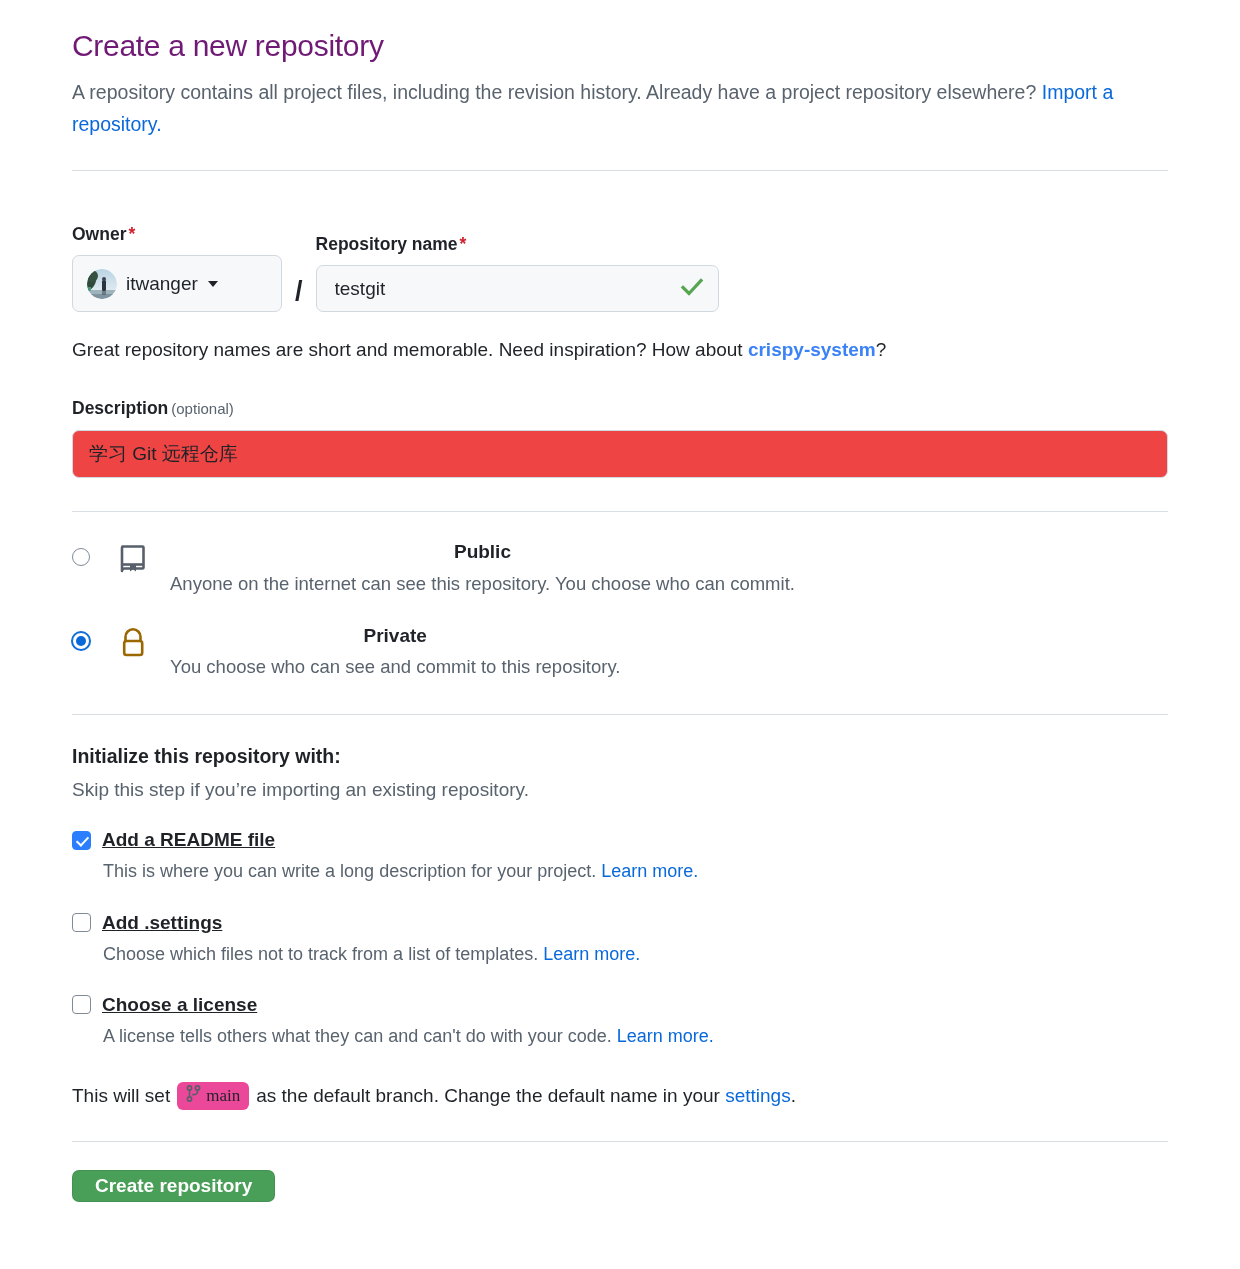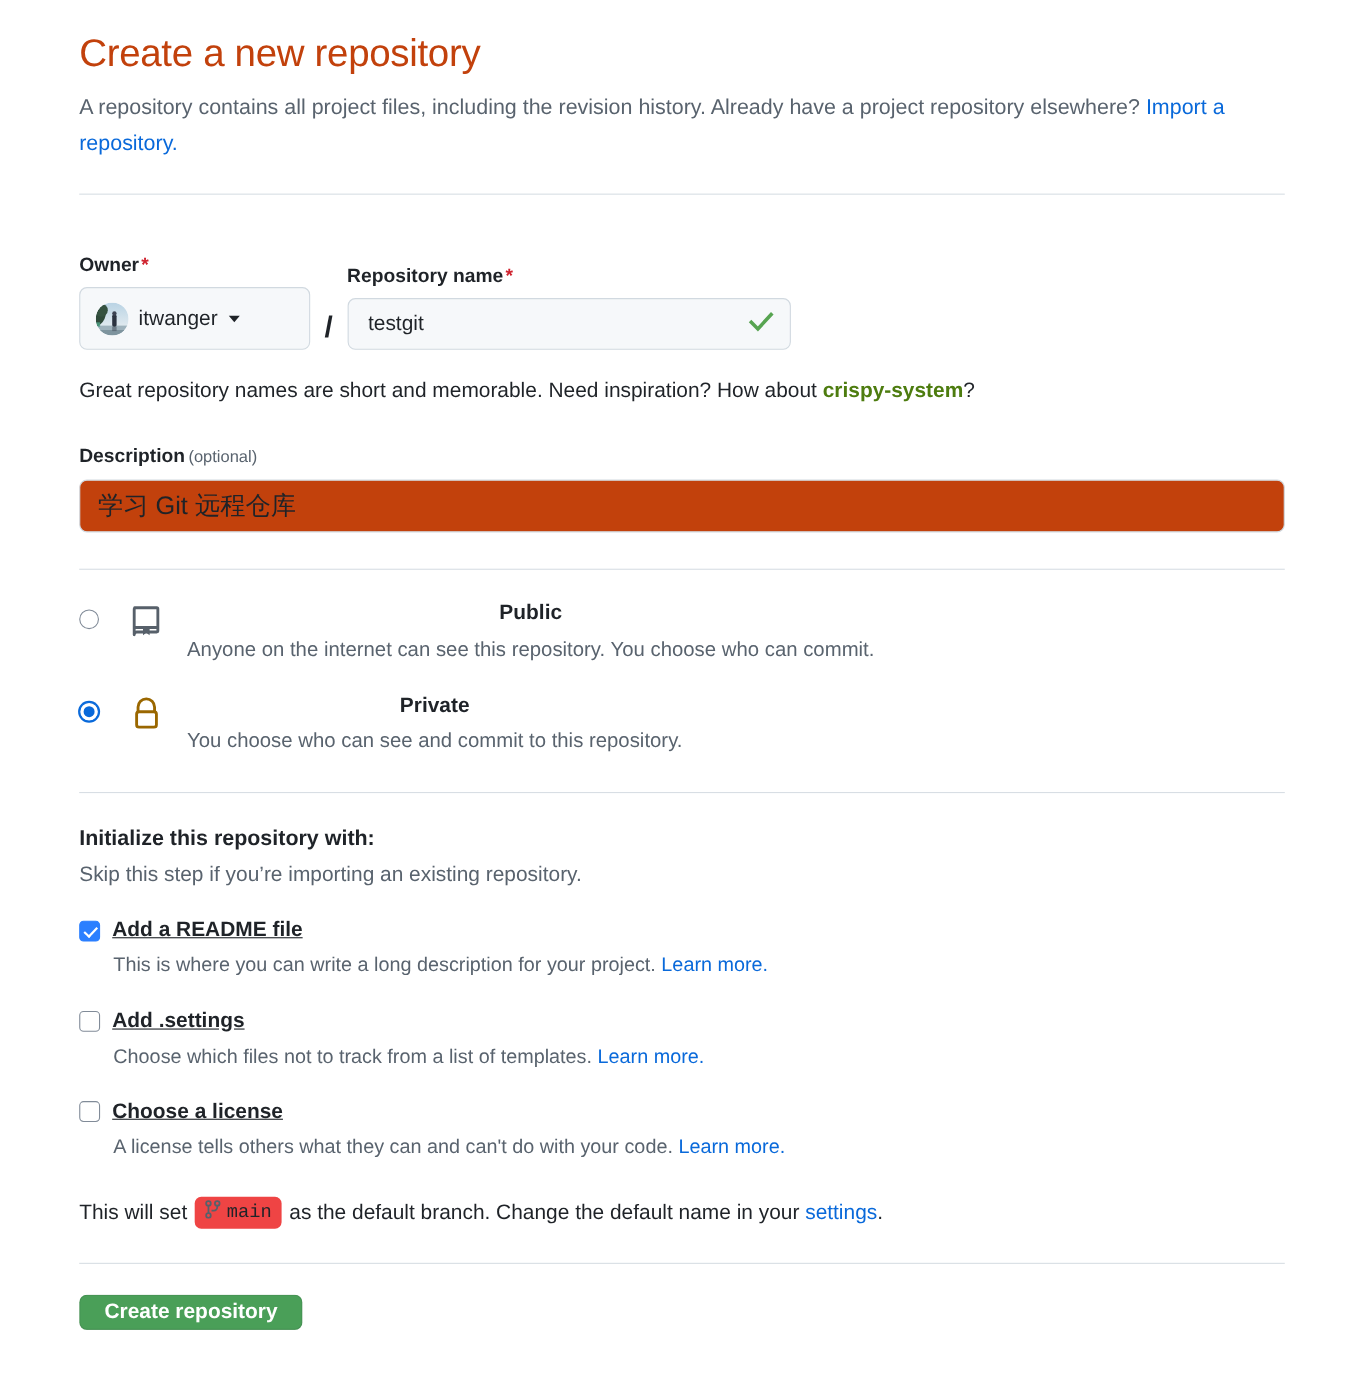--- a/index.html
+++ b/index.html
@@ -15,27 +15,27 @@
     color: #1f2328;
     -webkit-font-smoothing: antialiased;
   }
   .page {
     width: 1240px;
     padding: 0 72px;
   }
 
   
   .page-title {
-    font-size: 35px;
+    font-size: 30px;
     font-weight: 400;
     line-height: 1.2;
     margin: 0;
     padding-top: 28px;
     letter-spacing: -0.3px;
-    color: #c2410c;
+    color: #701a75;
   }
   .page-subtitle {
     font-size: 19.5px;
     line-height: 1.65;
     color: #59636e;
     margin: 12px 0 0 0;
     max-width: 1060px;
   }
   .link {
     color: #0969da;
@@ -144,21 +144,21 @@
     pointer-events: none;
   }
 
   .hint {
     font-size: 19px;
     color: #1f2328;
     margin-top: 24px;
     line-height: 1.45;
   }
   .suggest {
-    color: #4d7c0f;
+    color: #3b82f6;
     font-weight: 700;
   }
 
   
   .desc-block { margin-top: 34px; }
   .desc-label {
     font-size: 17.5px;
     font-weight: 700;
     color: #1f2328;
   }
@@ -166,25 +166,25 @@
     font-size: 15px;
     font-weight: 400;
     color: #59636e;
     margin-left: 3px;
   }
   .desc-input {
     display: block;
     width: 1096px;
     height: 48px;
     margin-top: 11px;
-    background: #c2410c;
+    background: #ef4444;
     border: 1px solid #d1d9e0;
     border-radius: 7px;
     padding: 0 16px;
-    font-size: 23px;
+    font-size: 19px;
     font-family: "Liberation Sans", sans-serif;
     color: #1f2328;
     outline: none;
   }
 
   
   .vis-group { margin-top: 28px; }
   .vis-row {
     display: flex;
     align-items: flex-start;
@@ -295,25 +295,25 @@
     align-items: center;
     flex-wrap: wrap;
     font-size: 19px;
     color: #1f2328;
     margin-top: 34px;
   }
   .branch-badge {
     display: inline-flex;
     align-items: center;
     gap: 5px;
-    background: #ef4444;
+    background: #ec4899;
     border-radius: 6px;
     padding: 3px 9px;
     margin: 0 7px;
-    font-family: Liberation Mono, monospace;
+    font-family: Liberation Serif, serif;
     font-size: 17px;
     color: #1f2328;
   }
 
   
   .submit-wrap { margin-top: 28px; }
   .create-btn {
     background: #4a9f58;
     color: #ffffff;
     font-size: 19px;

